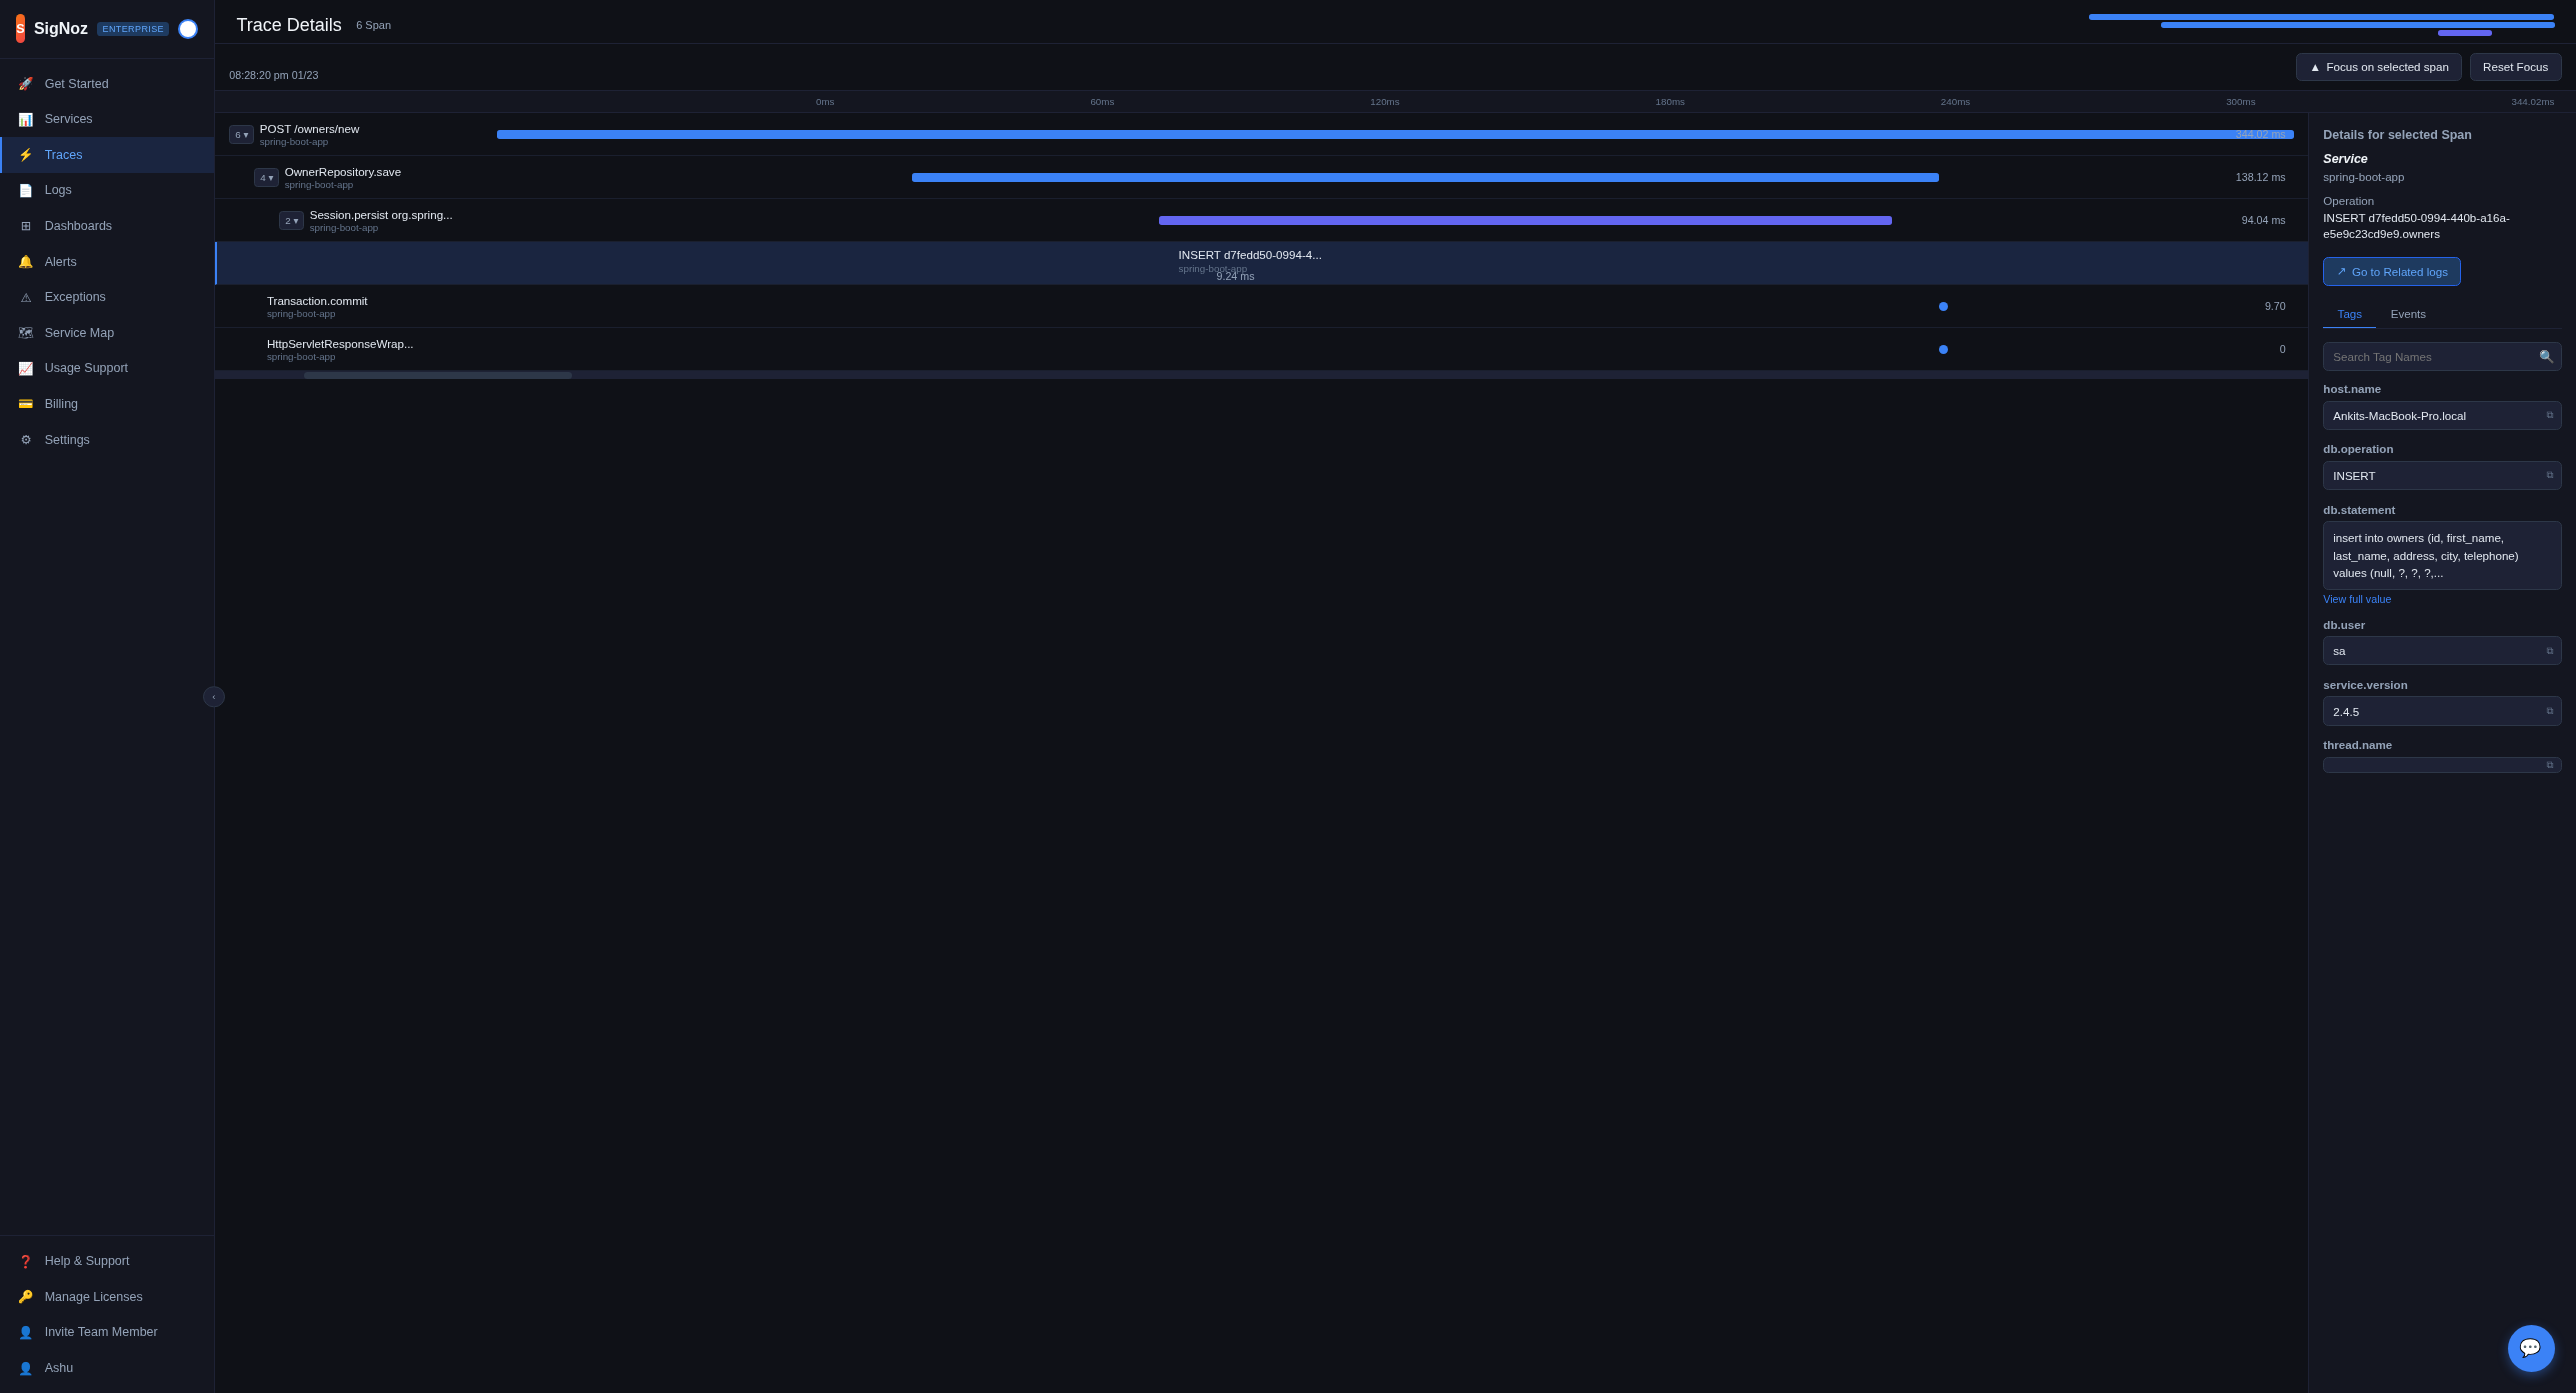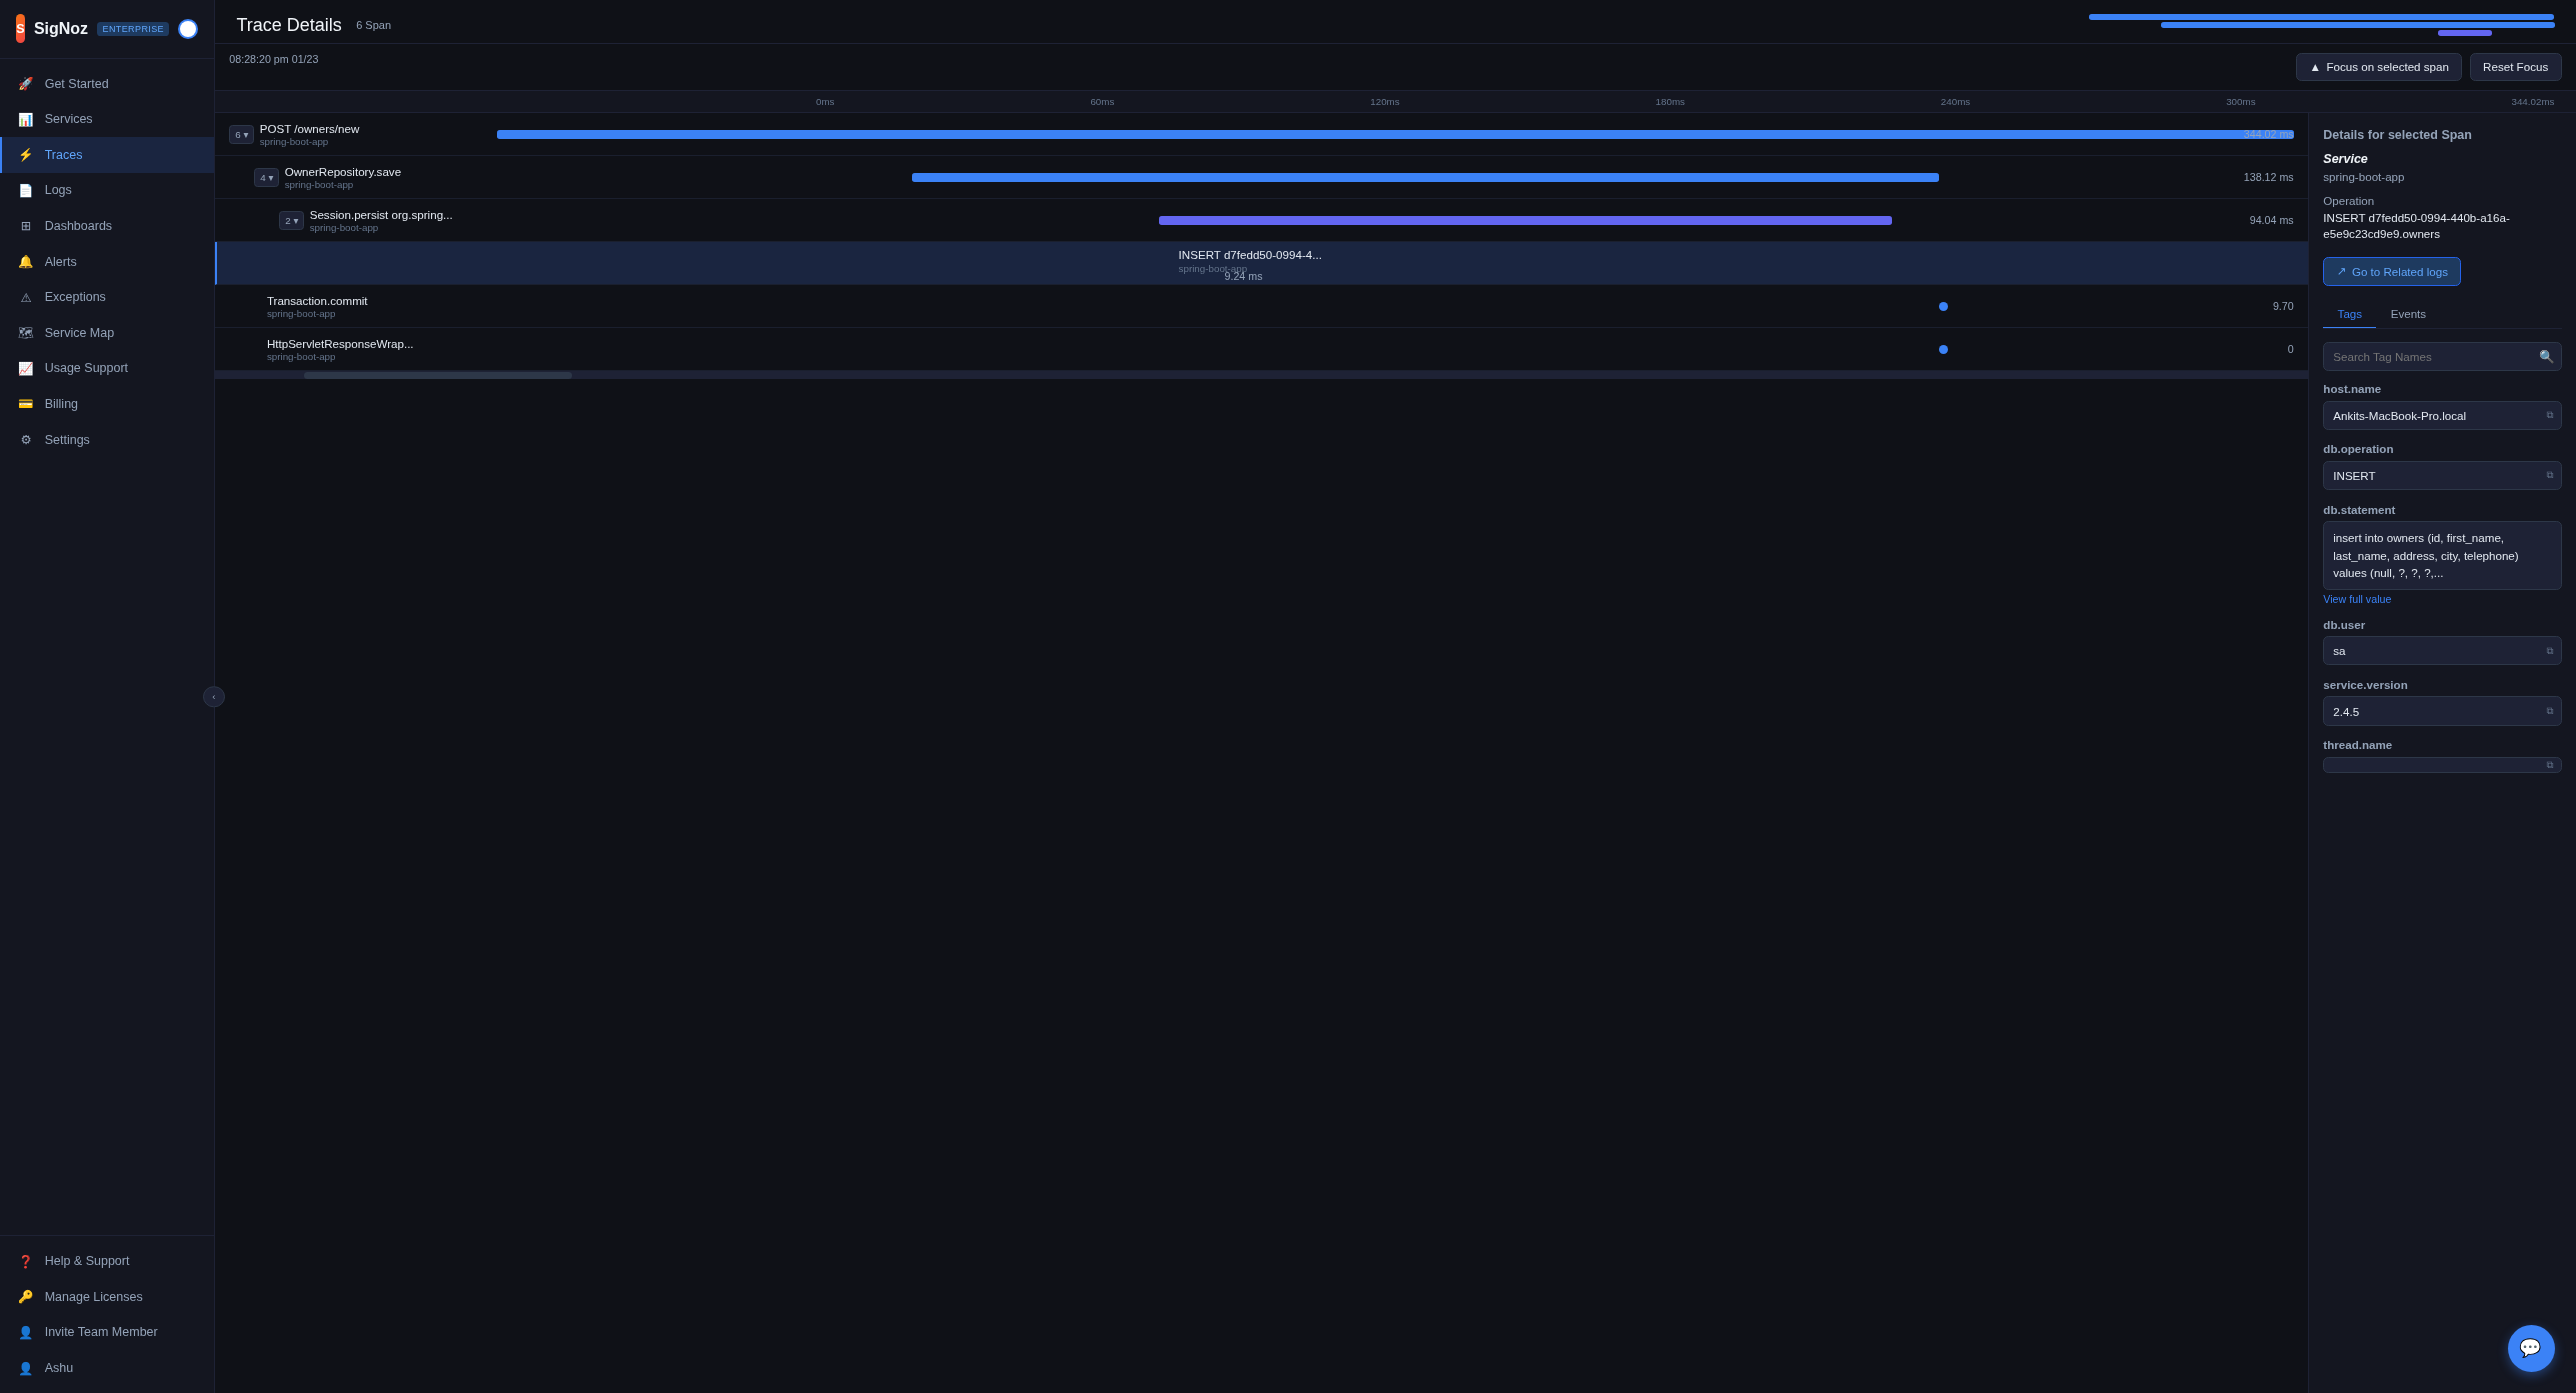--- a/index.html
+++ b/index.html
@@ -33,21 +33,21 @@
     .span-count { font-size: 11px; color: #94a3b8; }
     .trace-bars { display: flex; flex-direction: column; gap: 2.7px; margin-bottom: 9px; }
     .trace-bar-1 { height: 5.4px; background: #3b82f6; border-radius: 2.7px; width: 465px; }
     .trace-bar-2 { height: 5.4px; background: #3b82f6; border-radius: 2.7px; width: 394px; margin-left: 72px; }
     .trace-bar-3 { height: 5.4px; background: #6366f1; border-radius: 2.7px; width: 54px; margin-left: 349px; }
 
     
     .timeline-container { flex: 1; display: flex; overflow: hidden; }
     .timeline-main { flex: 1; overflow-y: auto; overflow-x: hidden; position: relative; }
 
-    .timeline-toolbar { display: flex; align-items: flex-start; gap: 7.2px; padding: 9px 14.3px; border-bottom: 0.9px solid #1e2235; }
+    .timeline-toolbar { display: flex; align-items: flex-end; gap: 7.2px; padding: 9px 14.3px; border-bottom: 0.9px solid #1e2235; }
     .timestamp-label { font-size: 10.7px; color: #94a3b8; }
     .focus-btn { display: flex; align-items: center; gap: 5.4px; padding: 6.3px 12.5px; background: #1e2235; border: 0.9px solid #2d3748; border-radius: 5.4px; color: #e2e8f0; font-size: 11.6px; cursor: pointer; margin-left: auto; }
     .reset-btn { padding: 6.3px 12.5px; background: #1e2235; border: 0.9px solid #2d3748; border-radius: 5.4px; color: #e2e8f0; font-size: 11.6px; cursor: pointer; }
 
     
     .time-ruler { display: flex; align-items: center; background: #141620; border-bottom: 0.9px solid #1e2235; padding: 5.4px 14.3px; gap: 0; }
     .ruler-label { font-size: 9.8px; color: #64748b; flex: 1; }
     .ruler-marks { display: flex; flex: 3; justify-content: space-between; padding: 0 7.2px; }
     .ruler-mark { font-size: 9.8px; color: #64748b; }
 
@@ -56,21 +56,21 @@
     .span-row { display: flex; align-items: center; padding: 5.4px 14.3px; border-bottom: 0.9px solid #1a1f2e; min-height: 43px; position: relative; cursor: pointer; }
     .span-row.selected { background: #1a2540; border-left: 2.7px solid #3b82f6; flex-direction: column; }
 
     .span-info { width: 268px; min-width: 268px; display: flex; align-items: center; gap: 5.4px; padding-right: 10.7px; }
     .span-expand { width: 25px; height: 19.7px; background: #1e2235; border: 0.9px solid #2d3748; border-radius: 3.6px; display: flex; align-items: center; justify-content: center; font-size: 9.8px; color: #94a3b8; cursor: pointer; flex-shrink: 0; }
     .span-text { display: flex; flex-direction: column; gap: 1.8px; }
     .span-name { font-size: 11.6px; color: #e2e8f0; font-weight: 500; }
     .span-service { font-size: 9.8px; color: #64748b; }
 
     .span-bar-area { flex: 1; position: relative; height: 29px; display: flex; align-items: center; }
-    .span-duration { position: absolute; right: 0; font-size: 10.7px; color: #94a3b8; white-space: nowrap; }
+    .span-duration { position: absolute; right: 8px; font-size: 10.7px; color: #94a3b8; white-space: nowrap; }
 
     
     .right-panel { width: 268px; min-width: 268px; background: #141620; border-left: 0.9px solid #1e2235; overflow-y: auto; padding: 14.3px; }
     .panel-title { font-size: 12.5px; font-weight: 600; color: #94a3b8; margin-bottom: 10.7px; }
     .panel-section-title { font-size: 12.5px; font-weight: 700; color: #f1f5f9; margin-bottom: 3.6px; font-style: italic; }
     .panel-value { font-size: 11.6px; color: #94a3b8; margin-bottom: 10.7px; }
     .panel-operation { font-size: 11.6px; color: #94a3b8; margin-bottom: 3.6px; }
     .operation-value { font-size: 11.6px; color: #e2e8f0; margin-bottom: 14.3px; line-height: 1.4; }
 
     .goto-btn { display: inline-flex; align-items: center; gap: 5.4px; padding: 6.3px 12.5px; background: #1e3a5f; border: 0.9px solid #2563eb; border-radius: 5.4px; color: #60a5fa; font-size: 11.6px; cursor: pointer; margin-bottom: 14.3px; }

